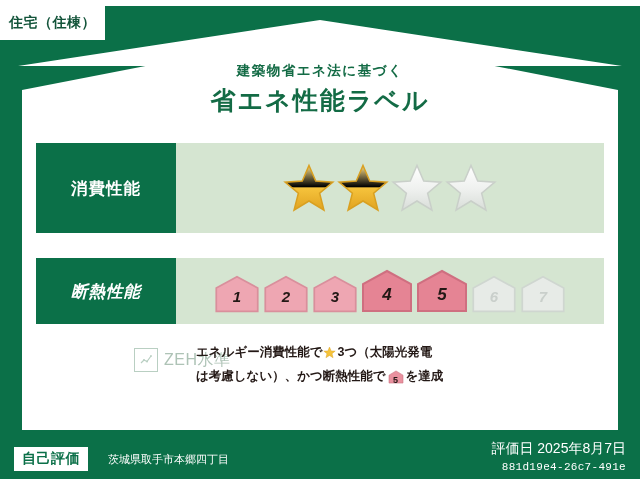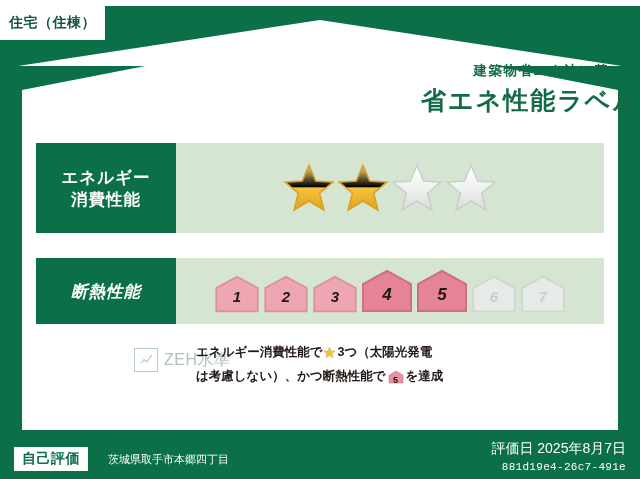--- a/index.html
+++ b/index.html
@@ -68,21 +68,21 @@
   .tag-right {
     right: 0px; top: 0px;
     width: 125px; height: 34px;
   }
 
   
   .titles {
     position: absolute;
     left: 0; top: 56px;
     width: 640px;
-    text-align: right;
+    text-align: center;
     color: #136b45;
   }
   .title-sub {
     font-size: 13.5px;
     font-weight: bold;
     letter-spacing: 1.5px;
     margin-bottom: 4px;
   }
   .title-main {
     font-size: 25px;
@@ -253,21 +253,20 @@
 
   <div class="tag tag-left">住宅（住棟）</div>
 
   <div class="titles">
     <div class="title-sub">建築物省エネ法に基づく</div>
     <div class="title-main">省エネ性能ラベル</div>
   </div>
 
   <div class="row" id="row-energy">
     <div class="row-label">
-      <span>エネルギー</span>
       <span>消費性能</span>
     </div>
     <div class="row-body">
       <div class="stars" id="stars-container">
           <svg class="star" viewBox="0 0 24 24">
             <defs>
               <linearGradient id="sg0" x1="0" y1="0" x2="0" y2="1">
                 <stop offset="0%" stop-color="#fde08a"></stop>
                 <stop offset="48%" stop-color="#f8c busy"></stop>
                 <stop offset="50%" stop-color="#f6c33c"></stop>

